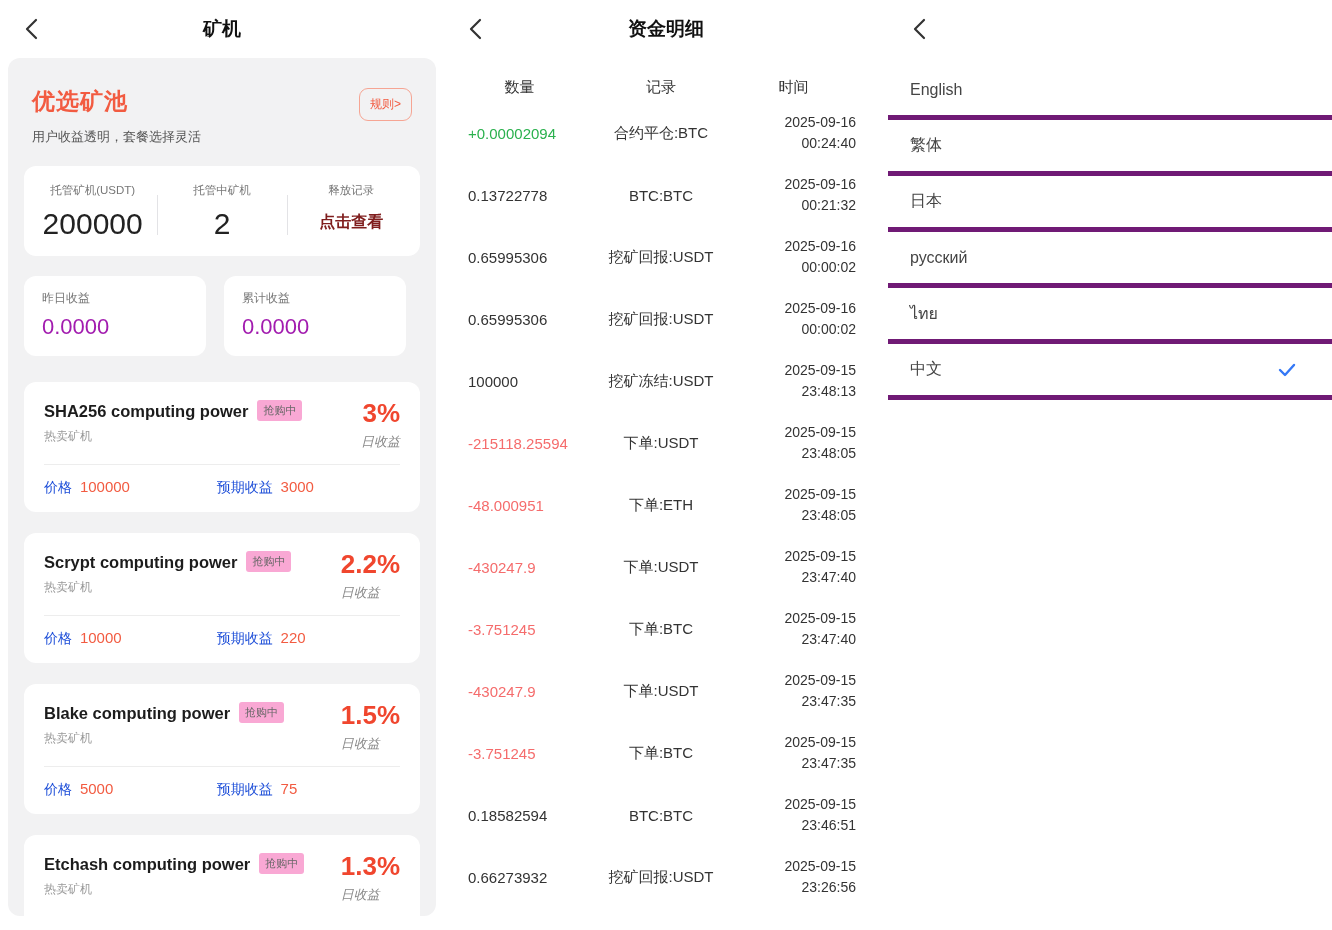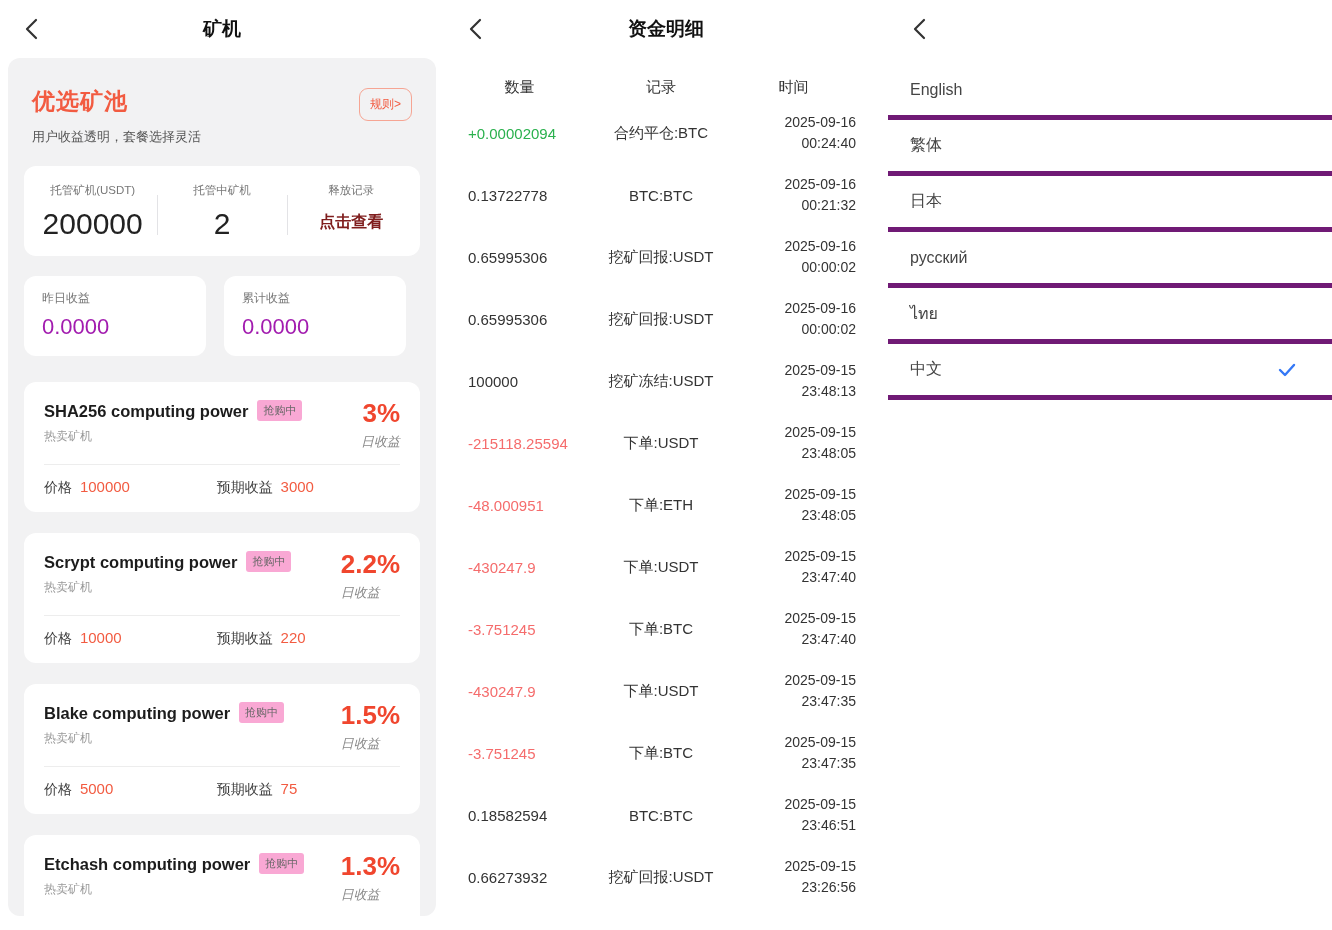--- a/index.html
+++ b/index.html
@@ -48,21 +48,21 @@
   .prod-name-row { display: flex; align-items: flex-end; gap: 9px; }
   .prod-name { font-size: 16.5px; font-weight: 600; color: #1c1c1c; }
   .badge { background: #f9a8d4; color: #666; font-size: 11px; padding: 3px 6px; border-radius: 3px; white-space: nowrap; }
   .prod-tag { font-size: 12px; color: #999; margin-top: 7px; }
   .prod-rate { font-size: 26px; font-weight: bold; color: #f0462e; text-align: right; line-height: 1; }
   .prod-rate-label { font-size: 13px; color: #888; text-align: left; margin-top: 7px; font-style: italic; }
   .prod-divider { border-top: 1px solid #ededed; margin: 13px 0 13px; }
   .prod-bottom { display: flex; font-size: 14px; align-items: baseline; }
   .pair { width: 48.5%; }
   .pair.second { width: 51.5%; }
-  .pair-label { color: #404040; }
+  .pair-label { color: #1d4ed8; }
   .pair-value { color: #f25b41; margin-left: 4px; font-size: 15px; }
 
   
   .funds-head { display: grid; grid-template-columns: 151px 146px 147px; margin-top: 14px;
                 font-size: 15px; color: #333; height: 30px; align-items: center; }
   .funds-head .fh { text-align: center; }
   .funds-head .fh.fh-time { padding-right: 42px; }
   .funds-head .fh.fh-record { padding-right: 14px; }
   .frow { display: grid; grid-template-columns: 151px 146px 147px; align-items: center; min-height: 62px; font-size: 15px; }
   .f-amount { padding-left: 24px; color: #333; }

